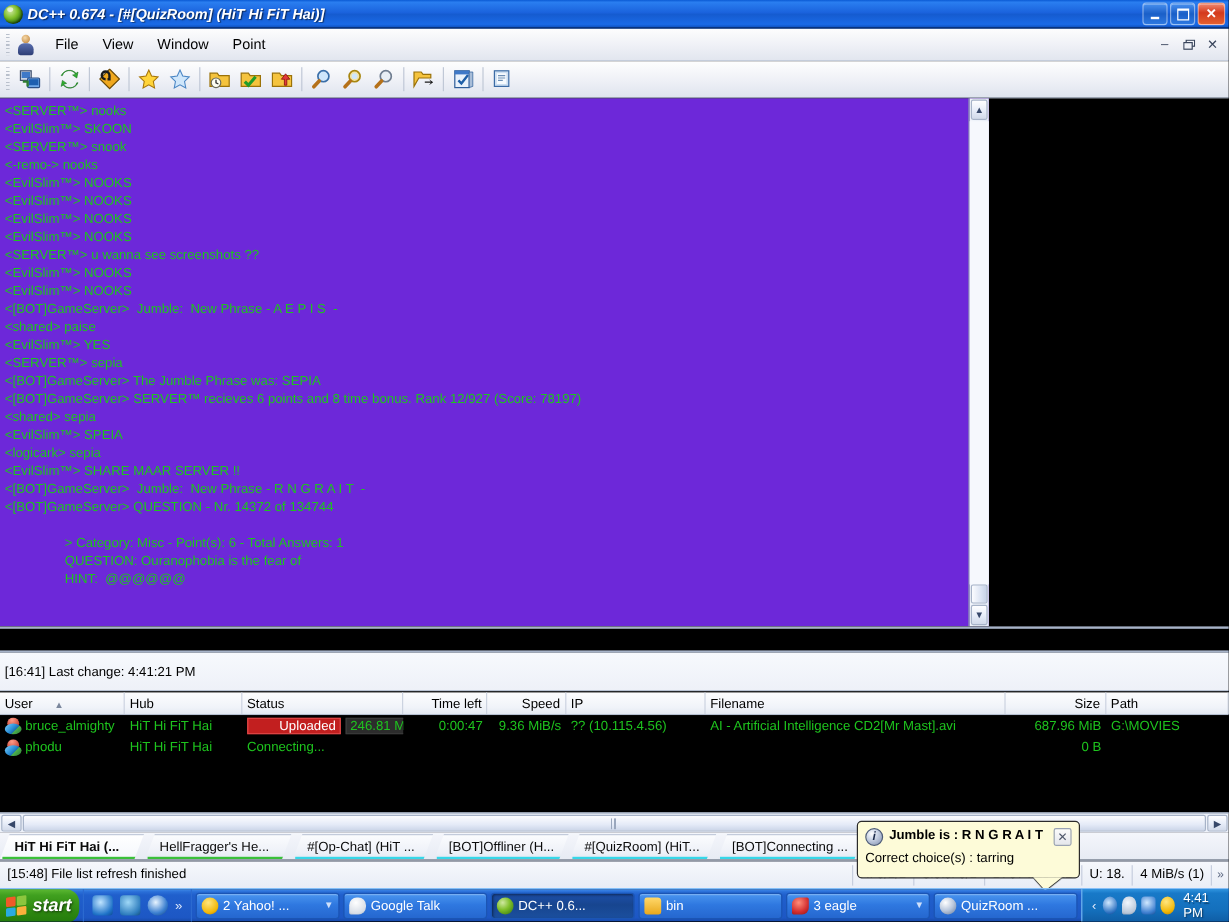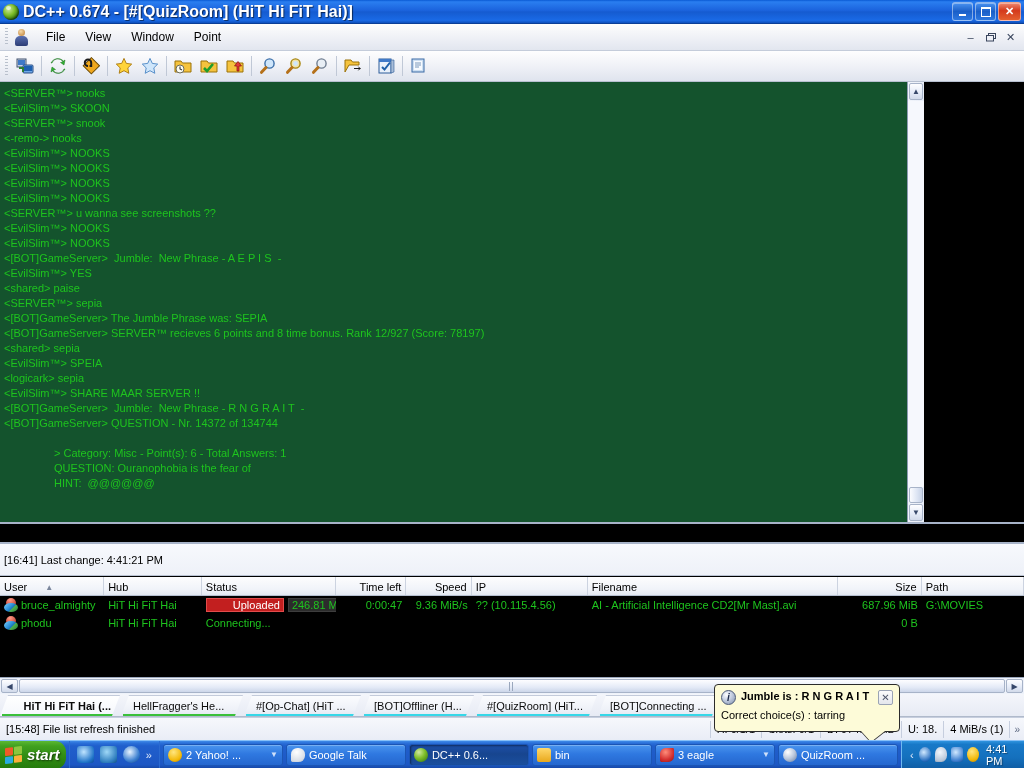--- a/index.html
+++ b/index.html
@@ -25,23 +25,23 @@
     border-radius: 50%;
     background: radial-gradient(circle at 35% 32%, #cfe8a0 0%, #7fbf2a 40%, #2b6e0d 75%, #14410a 100%);
     box-shadow: inset -1px -1px 2px rgba(0,0,0,.5);
     position: relative;
   }
   .title-icon:after {
     content: ""; position: absolute; left: 3px; top: 2px; width: 5px; height: 4px;
     background: rgba(255,255,255,.6); border-radius: 50%;
   }
   .title-text {
-    color: #fff; font-size: 16px; font-weight: bold;
+    color: #fff; font-size: 12px; font-weight: bold;
     text-shadow: 1px 1px 1px rgba(0,0,0,.6);
-    flex: 1; white-space: nowrap; overflow: hidden;
+    flex: 1; white-space: nowrap; overflow: hidden; font-style: italic;
   }
   .win-btns { display: flex; gap: 2px; padding-right: 3px; }
   .win-btn {
     width: 21px; height: 19px; border-radius: 3px;
     border: 1px solid rgba(255,255,255,.45);
     display: flex; align-items: center; justify-content: center;
     color: #fff; font-size: 11px; font-weight: bold;
     background: linear-gradient(to bottom, #4a92f0, #1a5fc8 50%, #2d78e0 100%);
     box-shadow: inset 0 1px 0 rgba(255,255,255,.35);
   }
@@ -100,22 +100,22 @@
   }
   .tb-btn {
     width: 26px; height: 26px; display: flex; align-items: center; justify-content: center;
     position: relative;
   }
   .tb-sep { width: 1px; height: 20px; background: #c0c8d6; margin: 0 3px; }
   .tb-icon { width: 18px; height: 18px; display: block; }
 
   
   .chat-wrap {
-    position: absolute; left: 0; top: 82px; width: 924px; height: 440px;
-    background: #14532d; display: flex; gap: 16px;
+    position: absolute; left: 0; top: 82px; width: 824px; height: 440px;
+    background: #6d28d9; display: flex; gap: 16px;
   }
   .chat {
     flex: 1; padding: 4px 0 0 4px; overflow: hidden;
     color: #1ec41e; font-size: 11px; line-height: 15px;
     font-family: "Liberation Sans", sans-serif;
   }
   .chat div { white-space: pre; }
   .chat .indent { padding-left: 50px; }
 
   
@@ -491,22 +491,22 @@
         <div class="">&lt;SERVER™&gt; snook</div>
         <div class="">&lt;-remo-&gt; nooks</div>
         <div class="">&lt;EvilSlim™&gt; NOOKS</div>
         <div class="">&lt;EvilSlim™&gt; NOOKS</div>
         <div class="">&lt;EvilSlim™&gt; NOOKS</div>
         <div class="">&lt;EvilSlim™&gt; NOOKS</div>
         <div class="">&lt;SERVER™&gt; u wanna see screenshots ??</div>
         <div class="">&lt;EvilSlim™&gt; NOOKS</div>
         <div class="">&lt;EvilSlim™&gt; NOOKS</div>
         <div class="">&lt;[BOT]GameServer&gt;  Jumble:  New Phrase - A E P I S  -</div>
+        <div class="">&lt;shared&gt; paise</div>
         <div class="">&lt;EvilSlim™&gt; YES</div>
-        <div class="">&lt;shared&gt; paise</div>
         <div class="">&lt;SERVER™&gt; sepia</div>
         <div class="">&lt;[BOT]GameServer&gt; The Jumble Phrase was: SEPIA</div>
         <div class="">&lt;[BOT]GameServer&gt; SERVER™ recieves 6 points and 8 time bonus. Rank 12/927 (Score: 78197)</div>
         <div class="">&lt;shared&gt; sepia</div>
         <div class="">&lt;EvilSlim™&gt; SPEIA</div>
         <div class="">&lt;logicark&gt; sepia</div>
         <div class="">&lt;EvilSlim™&gt; SHARE MAAR SERVER !!</div>
         <div class="">&lt;[BOT]GameServer&gt;  Jumble:  New Phrase - R N G R A I T  -</div>
         <div class="">&lt;[BOT]GameServer&gt; QUESTION - Nr. 14372 of 134744</div>
         <div class="">&nbsp;</div>
@@ -596,21 +596,21 @@
 
   <div class="tl-hsb">
     <div class="hsb-arrow">◀</div>
     <div class="hsb-thumb">
         <span class="grip3"></span>
       </div>
     <div class="hsb-arrow">▶</div>
   </div>
 
   <div class="tabbar" id="tabbar">
-      <div class="tab active" style="width: 120px; justify-content: flex-end;">
+      <div class="tab active" style="width: 120px;">
         <span>HiT Hi FiT Hai (...</span>
         <span class="underline" style="background: rgb(58, 192, 58);"></span>
       </div>
       <div class="tab" style="width: 122px;">
         <span>HellFragger's He...</span>
         <span class="underline" style="background: rgb(58, 192, 58);"></span>
       </div>
       <div class="tab" style="width: 117px;">
         <span>#[Op-Chat] (HiT ...</span>
         <span class="underline" style="background: rgb(54, 215, 232);"></span>

